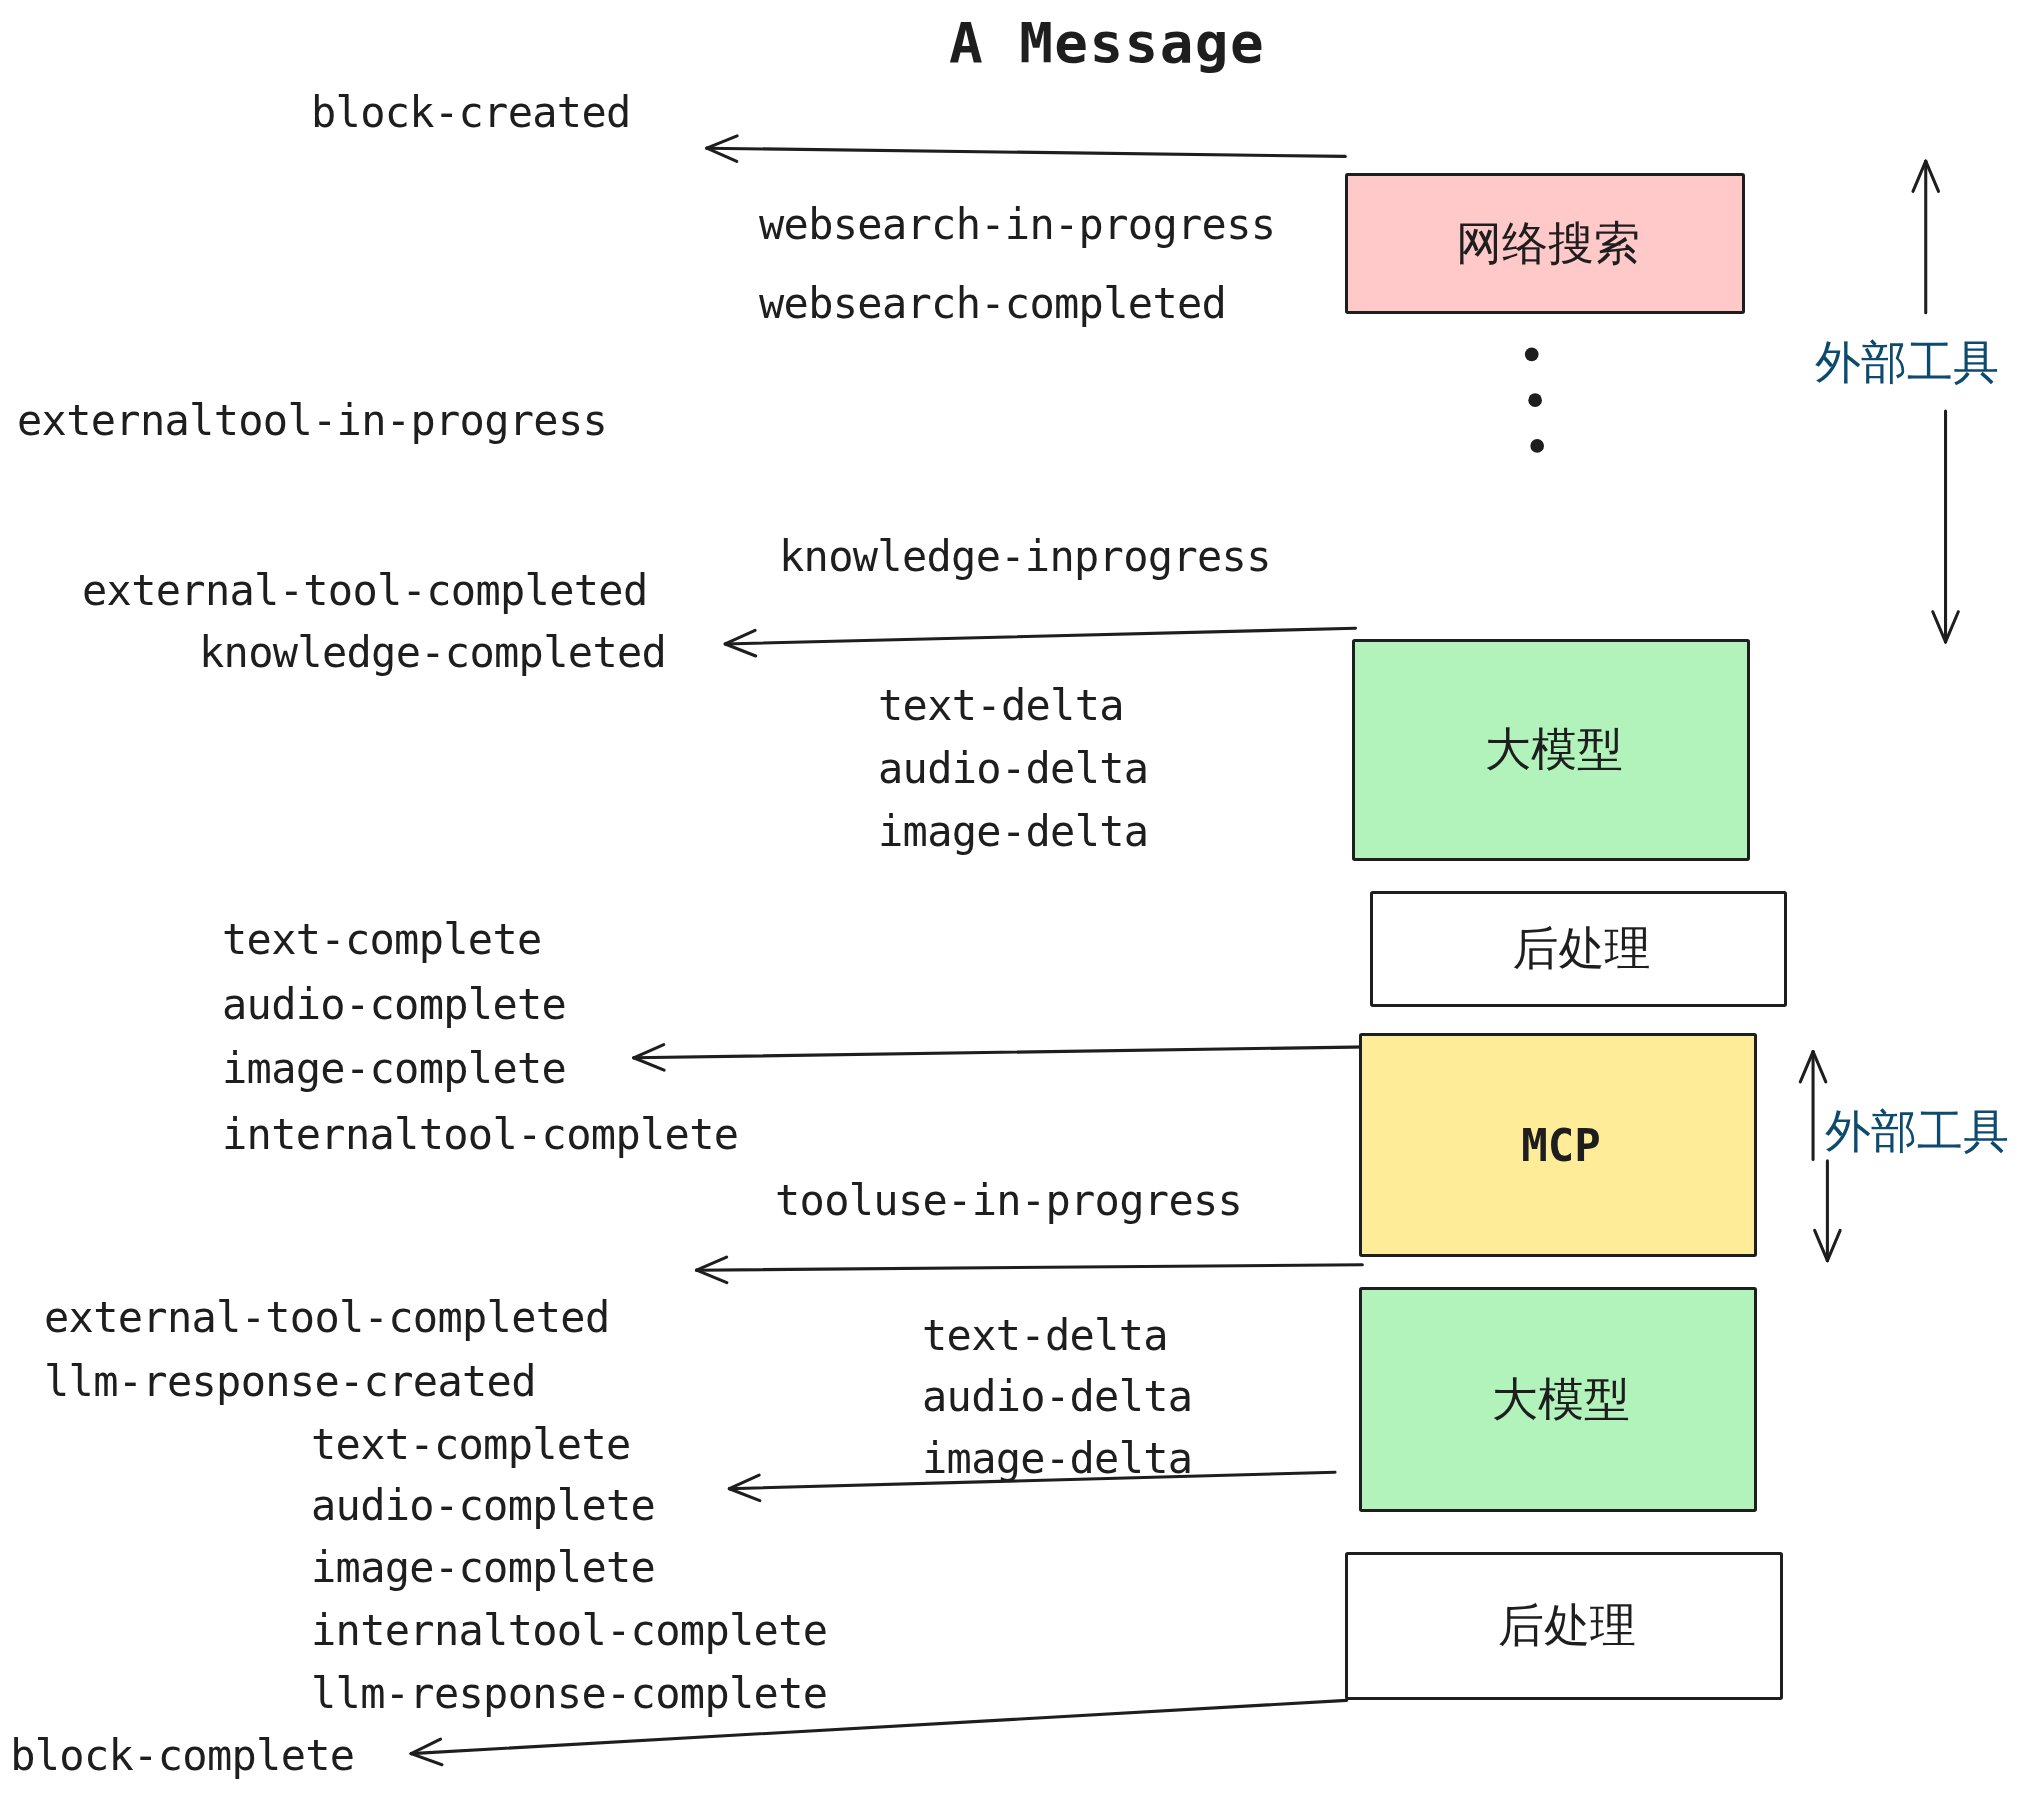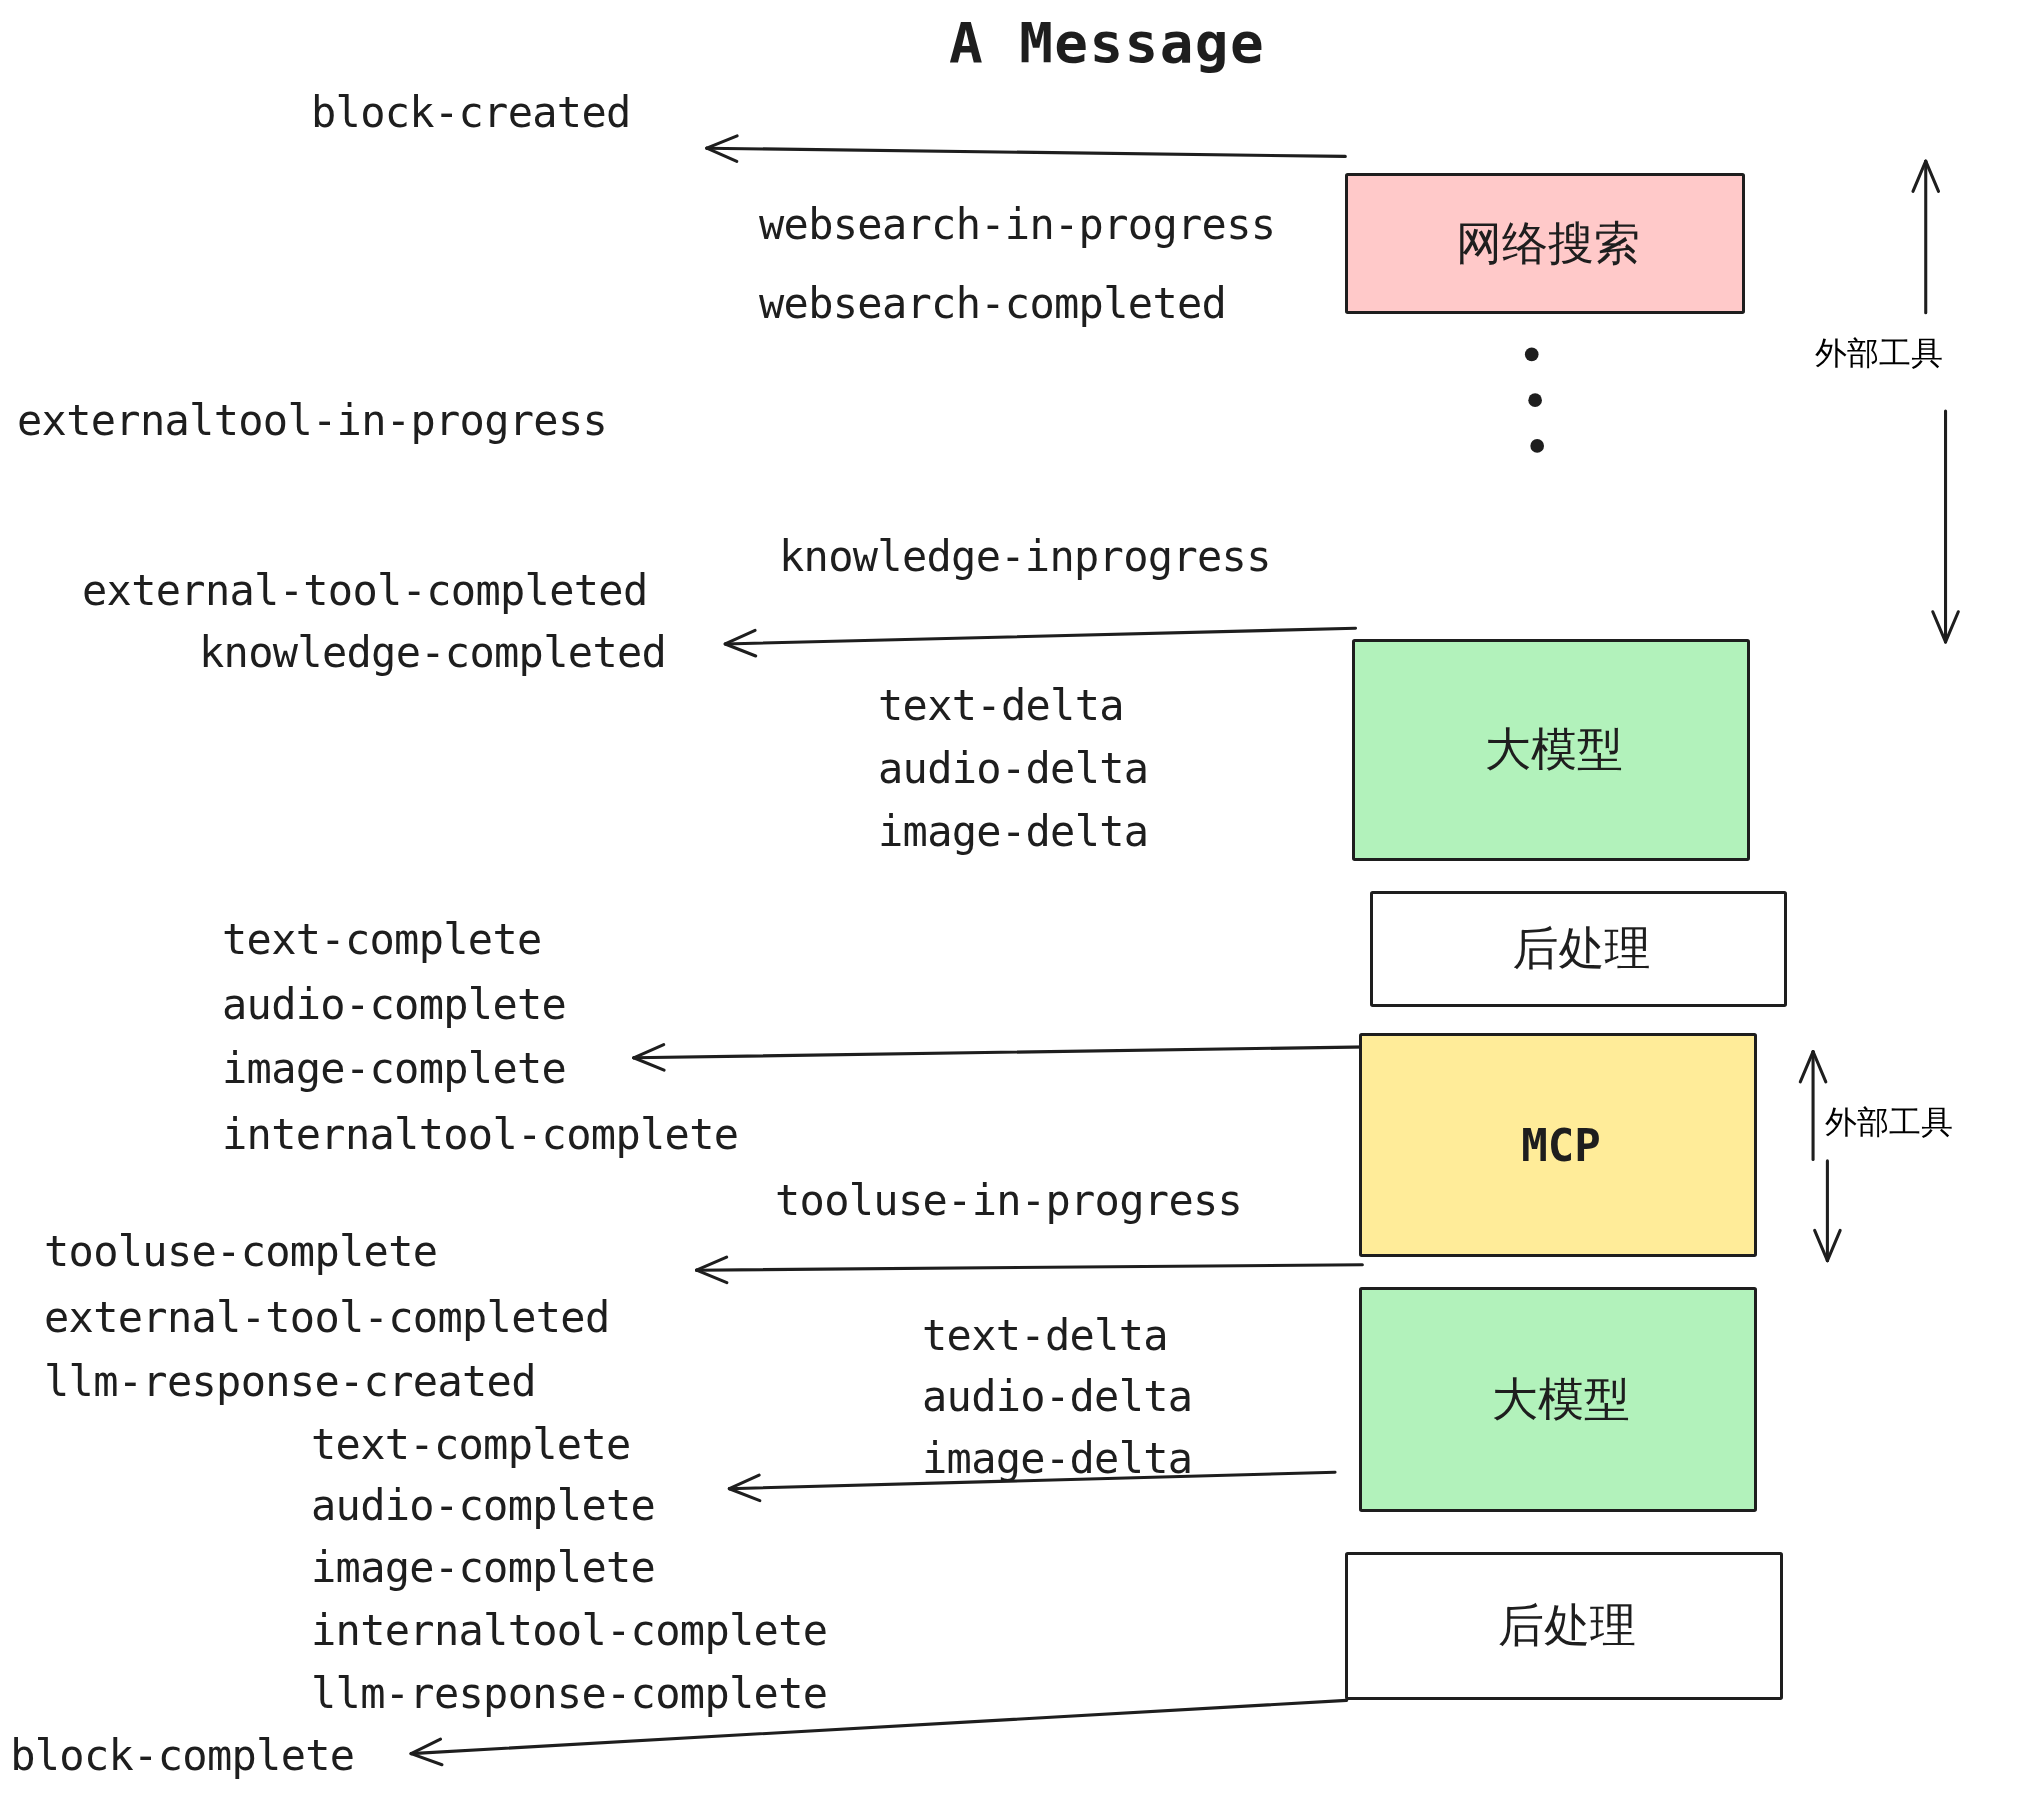--- a/index.html
+++ b/index.html
@@ -39,23 +39,23 @@
     padding-left:6px;
   }
   .box.pink{background:#ffc9c9;}
   .box.green{background:#b2f2bb;}
   .box.yellow{background:#ffec99;}
   .box.white{background:#ffffff;}
   .box.mono{font-family:"DejaVu Sans Mono","Liberation Mono",monospace;font-weight:bold;font-size:44px;}
   .side-label{
     position:absolute;
     font-family:Liberation Serif, serif;
-    font-size:32px;
+    font-size:46px;
     white-space:nowrap;
-    color:#000000;
+    color:#0c4a6e;
     z-index:2;
   }
   svg#arrow-layer{position:absolute;left:0;top:0;z-index:1;pointer-events:none;}
 </style>
 </head>
 <body>
 
 <div id="canvas">
 
   <div class="title" style="left:949px;top:9.6px;">A Message</div>
@@ -72,21 +72,20 @@
   <div class="evt" style="left:878px;top:746px;">audio-delta</div>
   <div class="evt" style="left:878px;top:809px;">image-delta</div>
 
   <div class="evt" style="left:222px;top:917px;">text-complete</div>
   <div class="evt" style="left:222px;top:982px;">audio-complete</div>
   <div class="evt" style="left:222px;top:1046px;">image-complete</div>
   <div class="evt" style="left:222px;top:1112px;">internaltool-complete</div>
 
   <div class="evt" style="left:775px;top:1178px;">tooluse-in-progress</div>
 
-  <div class="evt" style="left:44px;top:1229px;">tooluse-complete</div>
   <div class="evt" style="left:44px;top:1295px;">external-tool-completed</div>
   <div class="evt" style="left:44px;top:1359px;">llm-response-created</div>
 
   <div class="evt" style="left:311px;top:1422px;">text-complete</div>
   <div class="evt" style="left:311px;top:1483px;">audio-complete</div>
   <div class="evt" style="left:311px;top:1545px;">image-complete</div>
   <div class="evt" style="left:311px;top:1608px;">internaltool-complete</div>
   <div class="evt" style="left:10.2px;top:1733px;">block-complete</div>
 
   <div class="evt" style="left:311px;top:1671px;">llm-response-complete</div>

